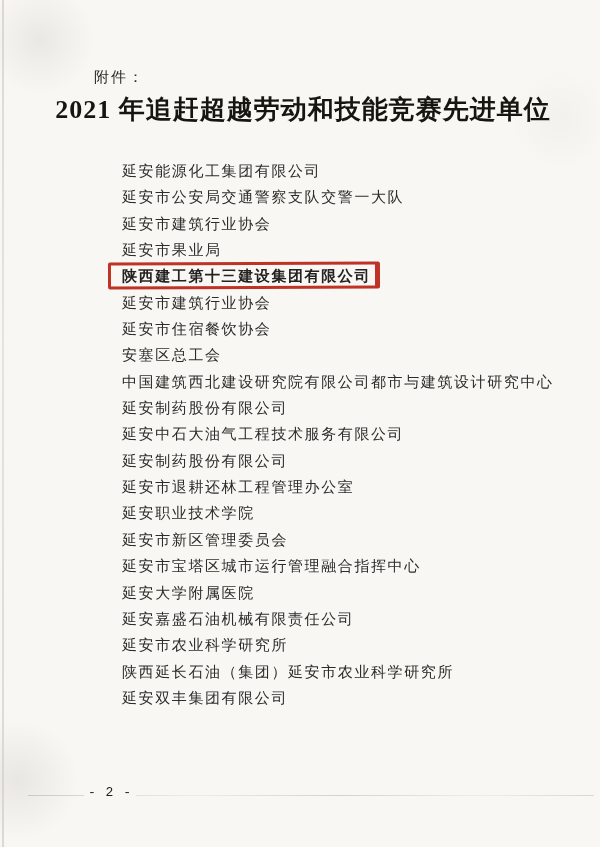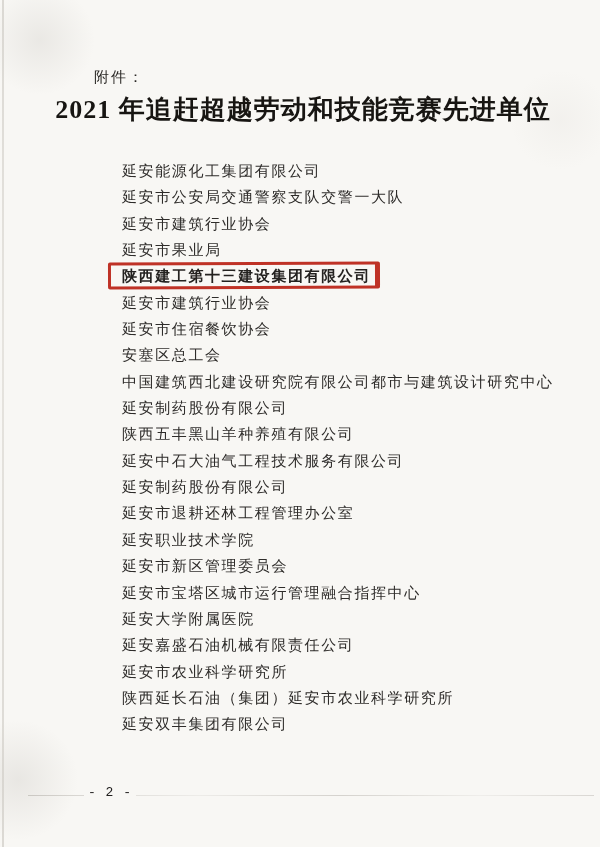--- a/index.html
+++ b/index.html
@@ -124,23 +124,20 @@
       </div>
 
       <div class="list-item">
         <span class="item-text">中国建筑西北建设研究院有限公司都市与建筑设计研究中心</span>
       </div>
 
       <div class="list-item">
         <span class="item-text">延安制药股份有限公司</span>
       </div>
 
-      <div class="list-item">
-        <span class="item-text">陕西五丰黑山羊种养殖有限公司</span>
-      </div>
 
       <div class="list-item">
         <span class="item-text">延安中石大油气工程技术服务有限公司</span>
       </div>
 
       <div class="list-item">
         <span class="item-text">延安制药股份有限公司</span>
       </div>
 
 

